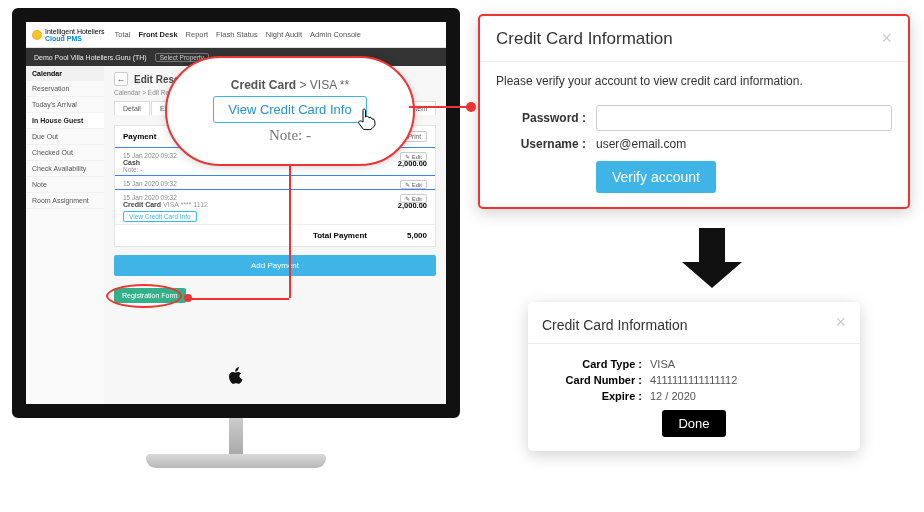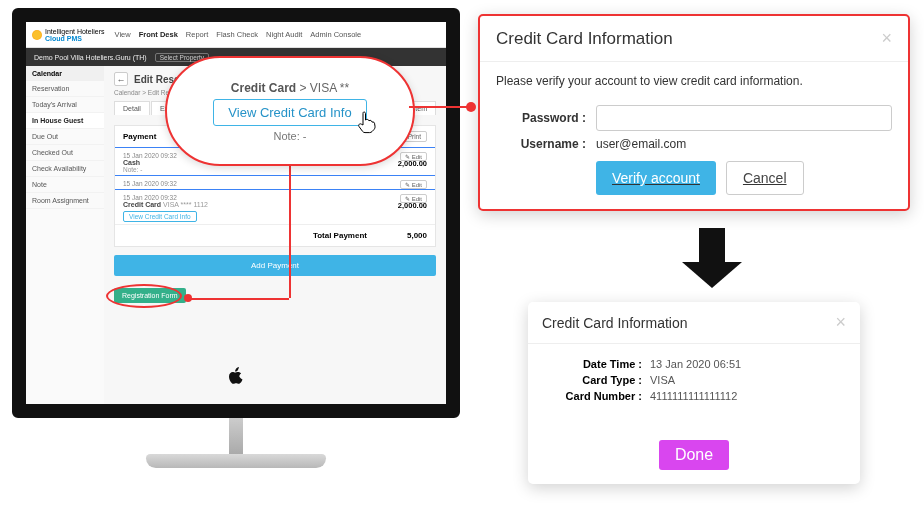--- a/index.html
+++ b/index.html
@@ -58,78 +58,78 @@
   .total-row { display:flex; justify-content:space-between; padding:6px 8px; border-top:1px solid #eee; font-weight:bold; font-size:8px; }
   .add-pay { margin:8px 0; background:#3fb4e6; color:#fff; text-align:center; padding:6px; font-size:8px; border-radius:2px; cursor:pointer; }
   .reg-form { display:inline-block; background:#33b08a; color:#fff; padding:4px 8px; font-size:7px; border-radius:2px; cursor:pointer; }
 
   
   .bubble { position:absolute; left:165px; top:56px; width:250px; height:110px; background:#fff; border:2px solid #e33; border-radius:55px; box-shadow:0 2px 8px rgba(0,0,0,.15); z-index:3; display:flex; flex-direction:column; align-items:center; justify-content:center; gap:4px; }
   .bubble-title { font-size:12px; color:#666; }
   .bubble-title .cc-label { color:#555; font-weight:600; }
   .bubble-btn { border:1px solid #3fb4e6; color:#2693c8; padding:5px 14px; border-radius:3px; font-size:13px; background:#fff; cursor:pointer; position:relative; }
   .cursor-hand { position:absolute; right:-12px; bottom:-14px; font-size:18px; }
-  .bubble-note { font-size:11px; color:#777; }
+  .bubble-note { font-size:15px; color:#777;font-family:Liberation Serif, serif; }
 
   
   .ellipse-small { position:absolute; left:106px; top:284px; width:76px; height:24px; border:2px solid #e33; border-radius:50%; z-index:4; pointer-events:none; }
   .dot1 { position:absolute; left:184px; top:294px; width:8px; height:8px; background:#e33; border-radius:50%; z-index:4;}
   .vline { position:absolute; left:289px; top:160px; width:2px; height:110px; background:#e33; z-index:2;}
   .hline { position:absolute; left:191px; top:298px; width:98px; height:2px; background:#e33; z-index:2;}
   .vline2 { position:absolute; left:289px; top:269px; width:2px; height:29px; background:#e33; z-index:2;}
   .hline2 { position:absolute; left:409px; top:106px; width:60px; height:2px; background:#e33; z-index:3;}
   .dot2 { position:absolute; left:466px; top:102px; width:10px; height:10px; background:#e33; border-radius:50%; z-index:3;}
 
   
   .modal { position:absolute; background:#fff; border-radius:5px; box-shadow:0 4px 16px rgba(0,0,0,.18); }
-  .modal-head { padding:12px 16px; font-size:17px; color:#333; border-bottom:1px solid #eee; display:flex; justify-content:space-between; align-items:center; }
+  .modal-head { padding:12px 16px; font-size:17px; color:#333; border-bottom:1px solid #eee; display:flex; justify-content:space-between; align-items:flex-end; }
   .modal-close { color:#ccc; font-size:18px; cursor:pointer; }
 
   .modal-verify { left:478px; top:14px; width:432px; border:2px solid #e33; }
   .verify-body { padding:12px 16px 14px 16px; font-size:12px; color:#333; }
   .verify-msg { margin-bottom:17px; }
   .form-row { display:flex; align-items:center; gap:10px; margin:6px 0; }
   .form-row label { width:90px; text-align:right; font-weight:bold; font-size:12px; }
   .form-val { font-size:12px; }
   .pw-input { flex:1; height:26px; border:1px solid #ccc; border-radius:3px; padding:0 6px; font-size:12px; }
-  .btn-row { margin-top:10px; padding-left:100px; display:flex; gap:10px;text-decoration:underline; }
+  .btn-row { margin-top:10px; padding-left:100px; display:flex; gap:10px; }
   .btn-primary { background:#3fb4e6; color:#fff; border:none; padding:8px 16px; border-radius:3px; font-size:14px; cursor:pointer; }
   .btn-cancel { background:#fff; color:#444; border:1px solid #ccc; padding:8px 16px; border-radius:3px; font-size:14px; cursor:pointer; }
 
   .arrow-down { position:absolute; left:682px; top:228px; width:60px; text-align:center; }
   .arrow-shaft { width:26px; height:34px; background:#111; margin:0 auto; }
   .arrow-head { width:0; height:0; border-left:30px solid transparent; border-right:30px solid transparent; border-top:26px solid #111; margin:0 auto; }
 
   .modal-info { left:528px; top:302px; width:332px; }
   .modal-info .modal-head { font-size:14px; padding:10px 14px; }
   .info-body { padding:10px 14px 14px 14px; font-size:11px; }
   .info-row { display:flex; gap:8px; margin:4px 0; }
   .info-row label { width:100px; text-align:right; font-weight:bold; }
   .info-row span { color:#555; }
   .done-wrap { text-align:center; margin-top:8px; }
-  .btn-done { background:#d946ef; color:#fff; border:none; padding:6px 16px; border-radius:3px; font-size:16px; cursor:pointer;margin-top:30px; }
+  .btn-done { background:#000000; color:#fff; border:none; padding:6px 16px; border-radius:3px; font-size:13px; cursor:pointer; }
 </style>
 </head>
 <body>
 
 <div class="monitor">
   <div class="screen">
     <div class="pms-header">
       <div class="logo">
         <div class="logo-sun"></div>
         <div class="logo-text">
           <div>Intelligent Hoteliers</div>
           <div><b>Cloud PMS</b></div>
         </div>
       </div>
       <div class="topnav">
-        <span>View</span>
+        <span>Total</span>
         <span class="active">Front Desk</span>
         <span>Report</span>
-        <span>Flash Check</span>
+        <span>Flash Status</span>
         <span>Night Audit</span>
         <span>Admin Console</span>
       </div>
     </div>
     <div class="property-bar">
       <span>Demo Pool Villa Hoteliers.Guru (TH)</span>
       <span class="select-prop">Select Property</span>
     </div>
     <div class="pms-body">
       <div class="sidebar">
@@ -248,43 +248,42 @@
     <div class="form-row">
       <label>Password :</label>
       <input type="password" class="pw-input" placeholder="" style="">
     </div>
     <div class="form-row">
       <label>Username :</label>
       <span class="form-val">user@email.com</span>
     </div>
     <div class="btn-row">
       <button class="btn-primary">Verify account</button>
-      <button class="btn-cancel">Cancel</button>
     </div>
   </div>
 </div>
 
 <div class="arrow-down">
   <div class="arrow-shaft"></div>
   <div class="arrow-head"></div>
 </div>
 
 <div class="modal modal-info">
   <div class="modal-head">
     <span>Credit Card Information</span>
     <span class="modal-close">×</span>
   </div>
   <div class="info-body">
     <div class="info-row">
-        <label>Date Time :</label>
-        <span>13 Jan 2020 06:51</span>
-      </div>
-    <div class="info-row">
         <label>Card Type :</label>
         <span>VISA</span>
       </div>
     <div class="info-row">
         <label>Card Number :</label>
         <span>4111111111111112</span>
       </div>
+    <div class="info-row">
+        <label>Expire :</label>
+        <span>12 / 2020</span>
+      </div>
     <div class="done-wrap"><button class="btn-done">Done</button></div>
   </div>
 </div>
 
 </body></html>

